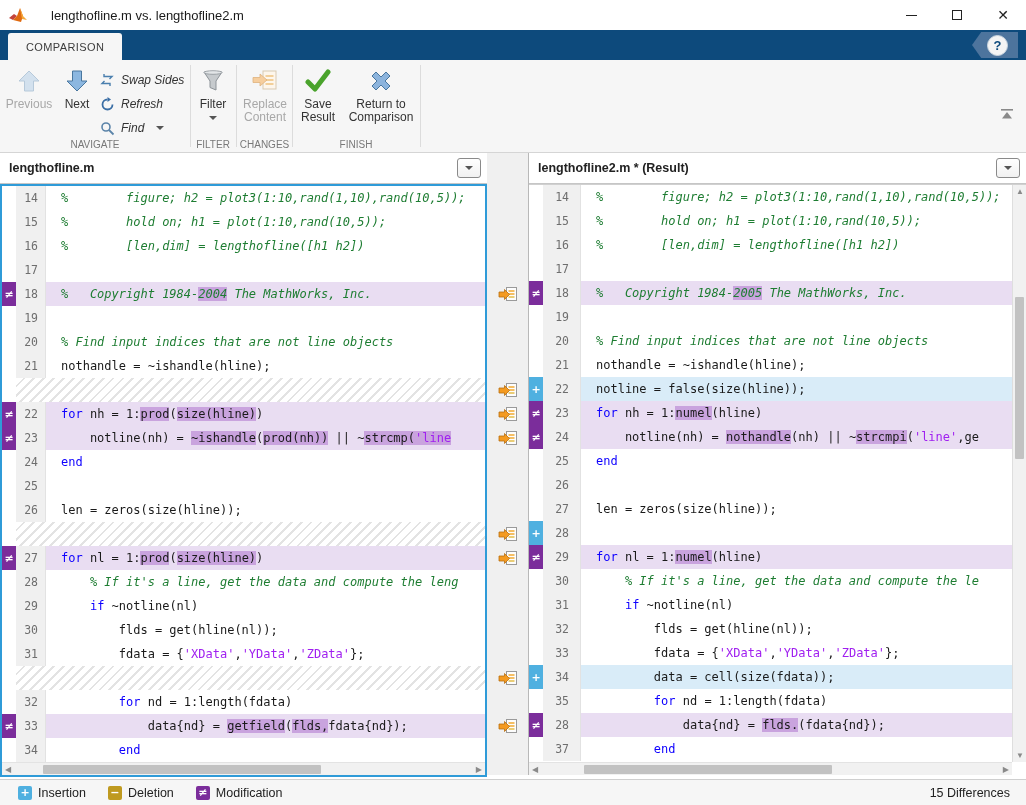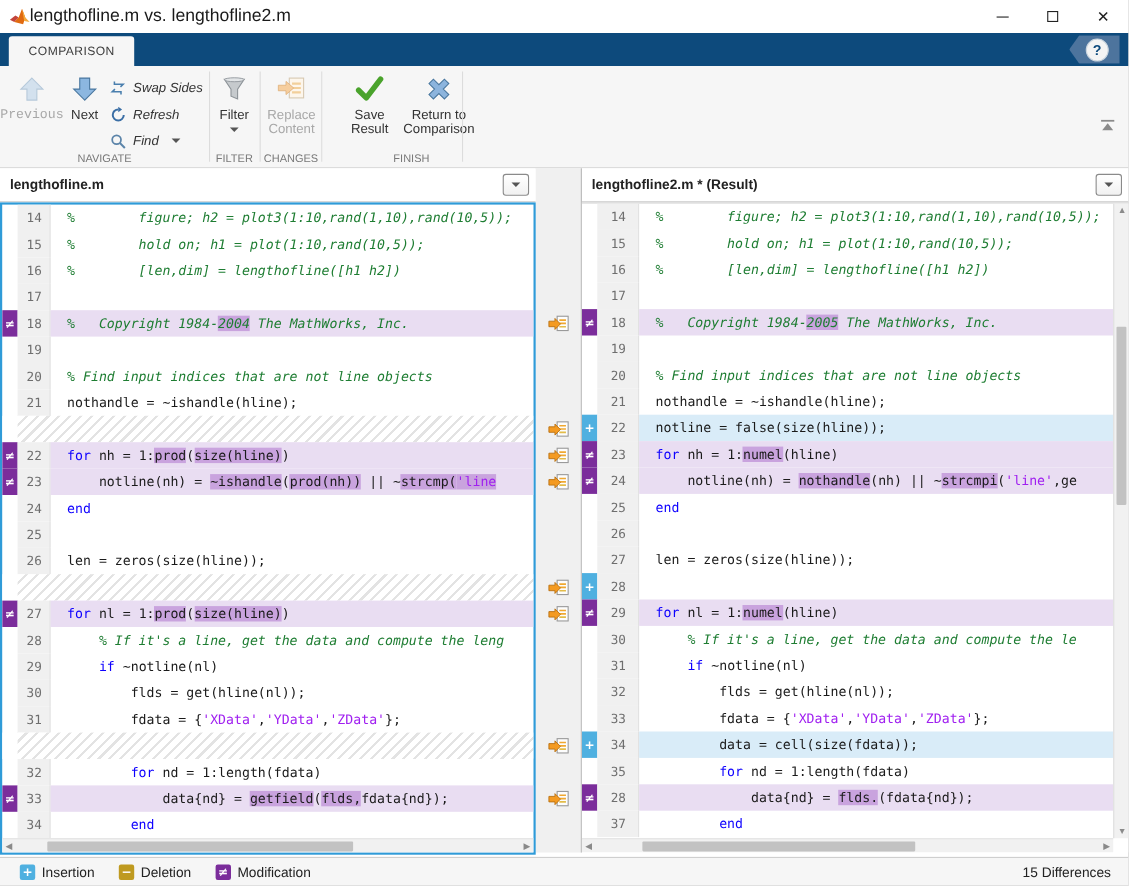--- a/index.html
+++ b/index.html
@@ -2,21 +2,21 @@
 <html><head>
 <meta charset="utf-8">
 <style>
   * { margin:0; padding:0; box-sizing:border-box; }
   html,body { width:1026px; height:805px; font-family:"Liberation Sans",sans-serif; background:#fff; }
   #win { position:relative; width:1026px; height:805px; background:#fff; outline:1px solid #7a7a7a; overflow:hidden; }
 
   
   .titlebar { position:absolute; left:0; top:0; width:100%; height:30px; background:#fff; display:flex; align-items:center; }
   .ml-logo { width:18px; height:16px; margin-left:9px; }
-  .title-text { margin-left:0; font-size:16px; color:#1a1a1a; }
+  .title-text { margin-left:24px; font-size:13px; color:#1a1a1a; }
   .win-controls { margin-left:auto; display:flex; height:30px; }
   .win-btn { width:46px; height:30px; display:flex; align-items:center; justify-content:center; cursor:default; }
   .glyph-min { width:11px; height:1px; background:#222; display:block; }
   .glyph-max { width:10px; height:10px; border:1px solid #222; display:block; }
   .glyph-close { font-size:14px; color:#222; line-height:1; }
 
   
   .tabstrip { position:absolute; left:0; top:30px; width:100%; height:30px; background:#0d4a7c; }
   .tab { position:absolute; left:8px; top:3px; height:27px; padding:0 18px; background:#f6f6f6; border-radius:3px 3px 0 0; font-size:11px; color:#3c3c3c; letter-spacing:.4px; display:flex; align-items:center; }
   .help-chevron { position:absolute; right:8px; top:2px; width:46px; height:26px; background:#4d749d; display:flex; align-items:center; }
@@ -112,21 +112,21 @@
   <div class="tabstrip">
     <div class="tab">COMPARISON</div>
     <div class="help-chevron">
       <div class="help-circle">?</div>
     </div>
   </div>
 
   <div class="ribbon">
 
     <div class="rgroup" style="left:0;width:190px;">
-      <div class="rbtn disabled" style="left:4px;top:2px;width:50px;font-family:Liberation Mono, monospace;">
+      <div class="rbtn disabled" style="left:4px;top:2px;width:50px;">
         <span class="bicon">
           <svg width="26" height="26" viewBox="0 0 26 26">
               <path d="M13 3 L23 13 H17.5 V23 H8.5 V13 H3 Z" fill="#d3e1ee" stroke="#b6c9da" stroke-width="1"></path>
             </svg>
         </span>
         <span>Previous</span>
       </div>
       <div class="rbtn" style="left:58px;top:2px;width:38px;">
         <span class="bicon">
           <svg width="26" height="26" viewBox="0 0 26 26">
@@ -194,21 +194,21 @@
               <line x1="13.5" y1="15" x2="21.5" y2="15" stroke="#f2cf9a" stroke-width="2"></line>
               <path d="M1 8.5 H8 V5 L15 11 L8 17 V13.5 H1 Z" fill="#f6ce9e" stroke="#e0b37e" stroke-width="0.8"></path>
             </svg>
         </span>
         <span>Replace Content</span>
       </div>
       <div class="sec-label">CHANGES</div>
     </div>
     <div class="vdiv" style="left:292px;"></div>
 
-    <div class="rgroup" style="left:293px;width:126px;margin-left:18px;">
+    <div class="rgroup" style="left:293px;width:126px;">
       <div class="rbtn" style="left:2px;top:2px;width:46px;">
         <span class="bicon">
           <svg width="26" height="26" viewBox="0 0 26 26">
               <path d="M3 14 L10 21 L23 4" fill="none" stroke="#4aa32c" stroke-width="5" stroke-linecap="round" stroke-linejoin="round"></path>
             </svg>
         </span>
         <span>Save Result</span>
       </div>
       <div class="rbtn" style="left:52px;top:2px;width:72px;">
         <span class="bicon">

